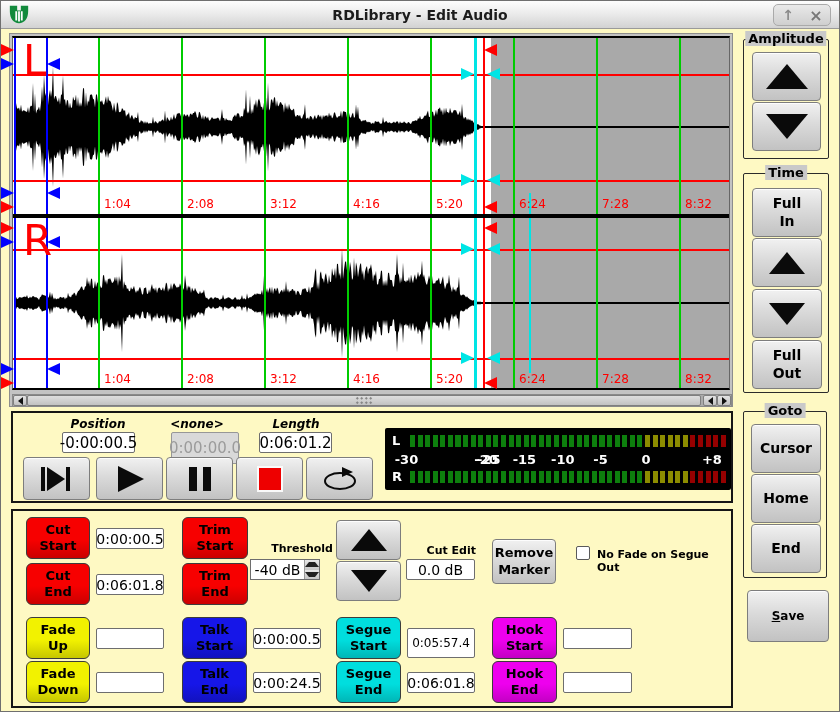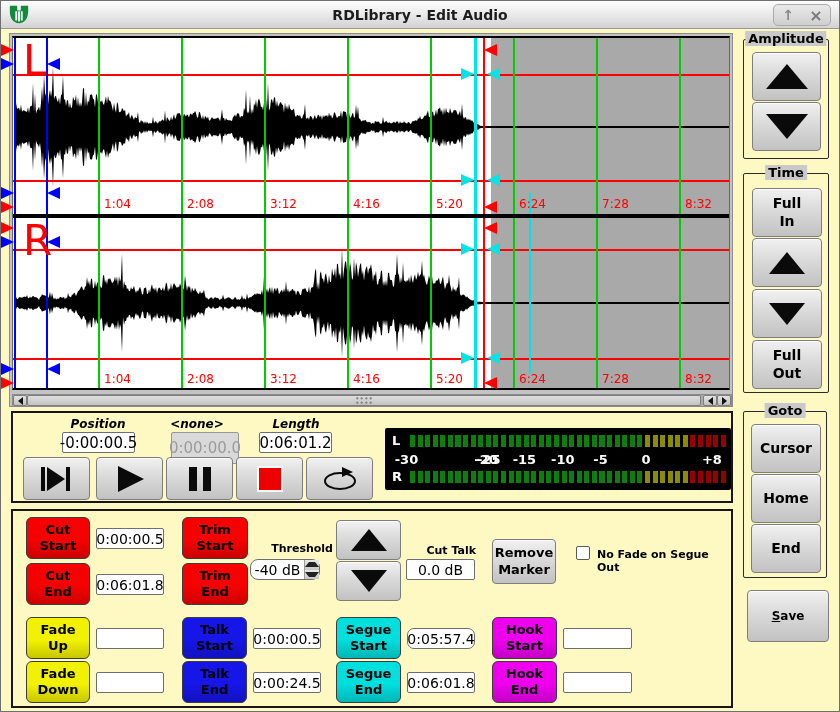--- a/index.html
+++ b/index.html
@@ -66,21 +66,21 @@
   .meter-bar{position:absolute;left:25px;right:5px;height:12px;display:flex;gap:2.5px;}
   .meter-bar span{flex:1;height:100%;}
   .meter-scale{position:absolute;left:0;right:0;top:24px;height:15px;}
   .meter-scale b{position:absolute;color:#fff;font-size:13px;font-weight:bold;}
 
   
   #markers{position:absolute;left:10px;top:508px;width:722px;height:199px;border:2px solid #161616;}
   .cbtn{position:absolute;border:1px solid #3c3c3c;border-radius:6px;color:#000;font-weight:bold;font-size:13px;
     display:flex;align-items:center;justify-content:center;text-align:center;white-space:pre-line;line-height:1.2;}
   .mini-label{position:absolute;font-weight:bold;font-size:11px;color:#000;text-align:right;}
-  .spin{position:absolute;background:#fff;border:1px solid #6e6e6e;border-radius:8px;display:flex;}
+  .spin{position:absolute;background:#fff;border:1px solid #6e6e6e;border-radius:0;display:flex;}
   .spin .val{flex:1;display:flex;align-items:center;justify-content:center;font-size:14px;color:#000;}
   .spin .btns{width:15px;display:flex;flex-direction:column;border-left:1px solid #9a9a9a;}
   .spin .btns div{flex:1;background:linear-gradient(180deg,#e8e8e8,#c8c8c8);display:flex;align-items:center;justify-content:center;}
   .tri-u{width:0;height:0;border-left:4px solid transparent;border-right:4px solid transparent;border-bottom:5px solid #222;}
   .tri-d{width:0;height:0;border-left:4px solid transparent;border-right:4px solid transparent;border-top:5px solid #222;}
   #checkbox{position:absolute;left:563px;top:35px;width:14px;height:14px;background:#fff;border:1px solid #5a5a5a;border-radius:2px;}
 </style>
 </head>
 <body>
 
@@ -366,21 +366,21 @@
             <div class="tri-u"></div>
           </div>
         <div>
             <div class="tri-d"></div>
           </div>
       </div>
     </div>
 
     <div class="btn3d" style="left:323px;top:9px;width:65px;height:40px;"><div class="arrow-up sm"></div></div>
     <div class="btn3d" style="left:323px;top:50px;width:65px;height:40px;"><div class="arrow-dn sm"></div></div>
-    <span class="mini-label" style="left:393px;top:33px;width:70px;">Cut Talk</span>
+    <span class="mini-label" style="left:393px;top:33px;width:70px;">Cut Edit</span>
     <div class="field" style="left:393px;top:48px;width:69px;height:21px;font-size:14px;">0.0 dB</div>
 
     <div class="btn3d" style="left:479px;top:28px;width:64px;height:45px;font-size:13px;">Remove
 Marker</div>
 
     <div id="checkbox"></div>
     <span class="mini-label" style="left:584px;top:37px;width:130px;text-align:left;">No Fade on Segue Out</span>
 
     <div class="cbtn" style="left: 13px; top: 106px; width: 64px; height: 42px; background: linear-gradient(rgb(242, 242, 0) 55%, rgba(0, 0, 0, 0.18)), rgb(242, 242, 0);">Fade
 Up</div>
@@ -391,21 +391,21 @@
 
     <div class="cbtn" style="left: 169px; top: 106px; width: 65px; height: 42px; background: linear-gradient(rgb(22, 22, 232) 55%, rgba(0, 0, 0, 0.18)), rgb(22, 22, 232);">Talk
 Start</div>
     <div class="field" style="left:240px;top:117px;width:68px;height:21px;font-size:14px;">0:00:00.5</div>
     <div class="cbtn" style="left: 169px; top: 150px; width: 65px; height: 42px; background: linear-gradient(rgb(22, 22, 232) 55%, rgba(0, 0, 0, 0.18)), rgb(22, 22, 232);">Talk
 End</div>
     <div class="field" style="left:240px;top:161px;width:68px;height:21px;font-size:14px;">0:00:24.5</div>
 
     <div class="cbtn" style="left: 323px; top: 106px; width: 65px; height: 42px; background: linear-gradient(rgb(0, 222, 222) 55%, rgba(0, 0, 0, 0.18)), rgb(0, 222, 222);">Segue
 Start</div>
-    <div class="field" style="left:394px;top:117px;width:68px;height:21px;font-size:14px;border-radius:7px;">0:05:57.4</div>
+    <div class="field" style="left:394px;top:117px;width:68px;height:30px;font-size:12px;">0:05:57.4</div>
     <div class="cbtn" style="left: 323px; top: 150px; width: 65px; height: 42px; background: linear-gradient(rgb(0, 222, 222) 55%, rgba(0, 0, 0, 0.18)), rgb(0, 222, 222);">Segue
 End</div>
     <div class="field" style="left:394px;top:161px;width:68px;height:21px;font-size:14px;">0:06:01.8</div>
 
     <div class="cbtn" style="left: 479px; top: 106px; width: 65px; height: 42px; background: linear-gradient(rgb(238, 0, 238) 55%, rgba(0, 0, 0, 0.18)), rgb(238, 0, 238);">Hook
 Start</div>
     <div class="field" style="left:550px;top:117px;width:69px;height:21px;font-size:14px;"></div>
     <div class="cbtn" style="left: 479px; top: 150px; width: 65px; height: 42px; background: linear-gradient(rgb(238, 0, 238) 55%, rgba(0, 0, 0, 0.18)), rgb(238, 0, 238);">Hook
 End</div>
     <div class="field" style="left:550px;top:161px;width:69px;height:21px;font-size:14px;"></div>

